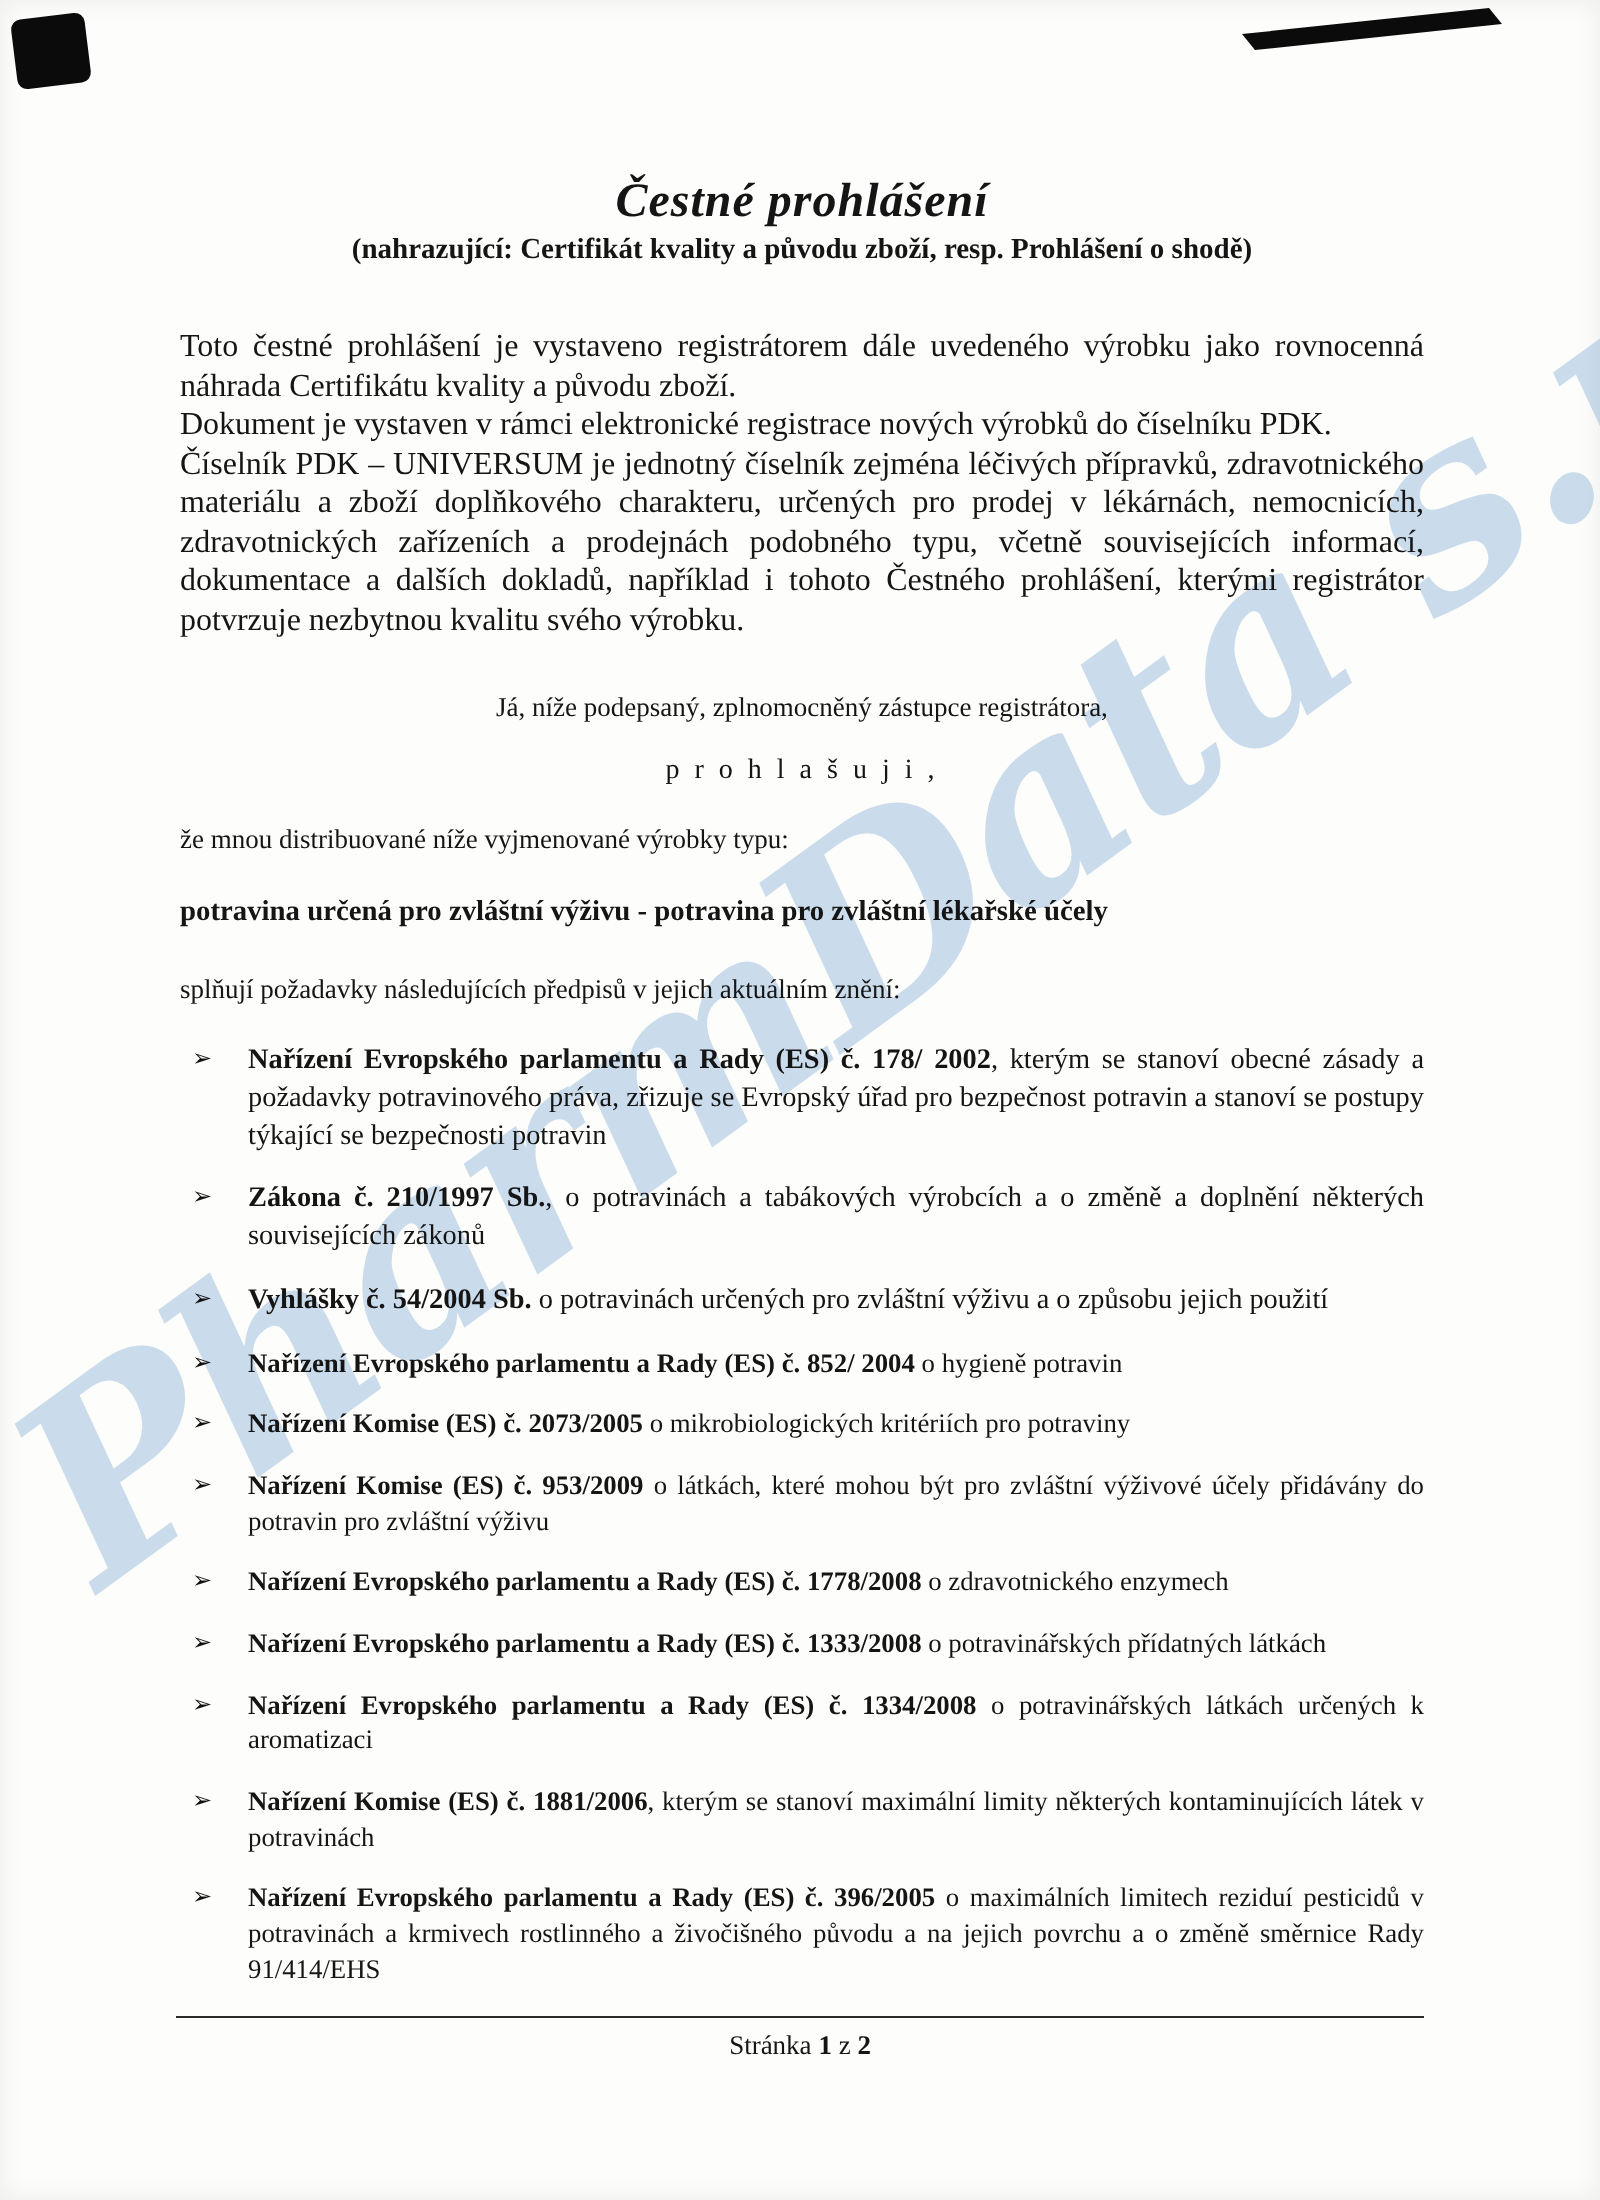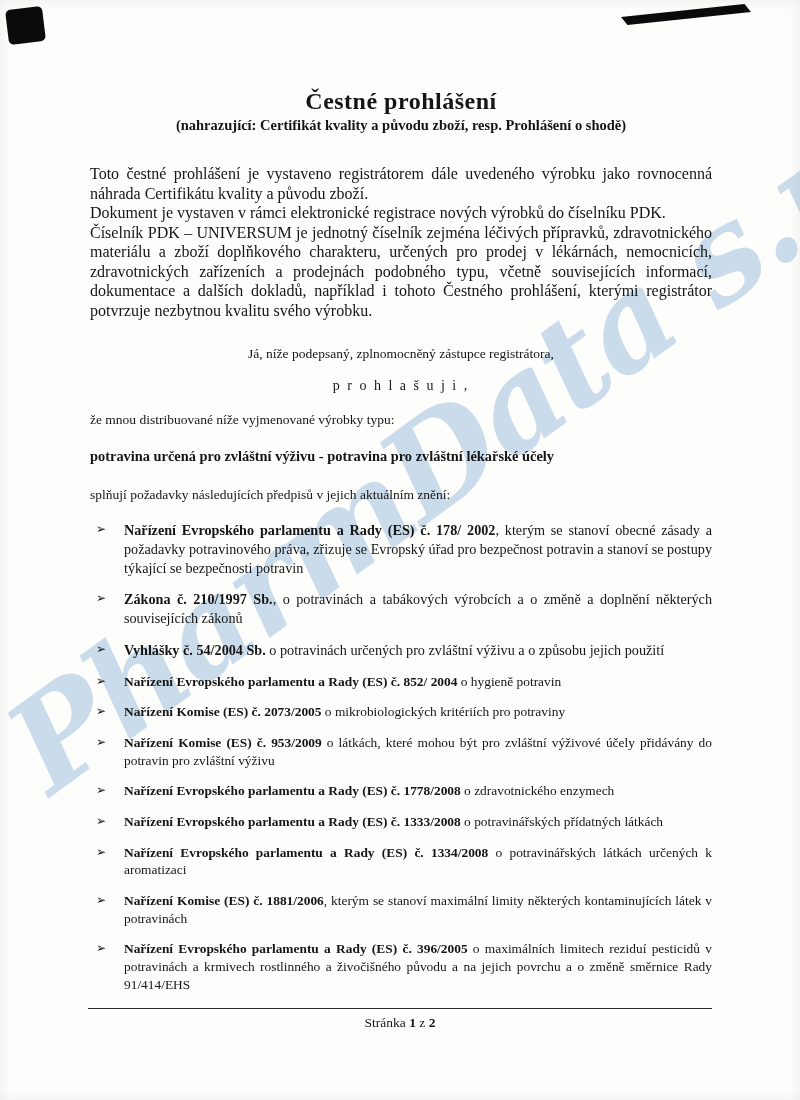--- a/index.html
+++ b/index.html
@@ -53,20 +53,21 @@
     z-index: 2;
     padding: 88px 88px 0 90px;
   }
 
   .doc-title {
     margin: 0 0 2px 0;
     text-align: center;
     font-size: 24px;
     font-weight: bold;
     letter-spacing: 0.5px;
+    font-style: italic;
   }
   .doc-subtitle {
     margin: 0 0 30px 0;
     text-align: center;
     font-size: 14.5px;
     font-weight: bold;
   }
 
   .intro {
     font-size: 16px;

